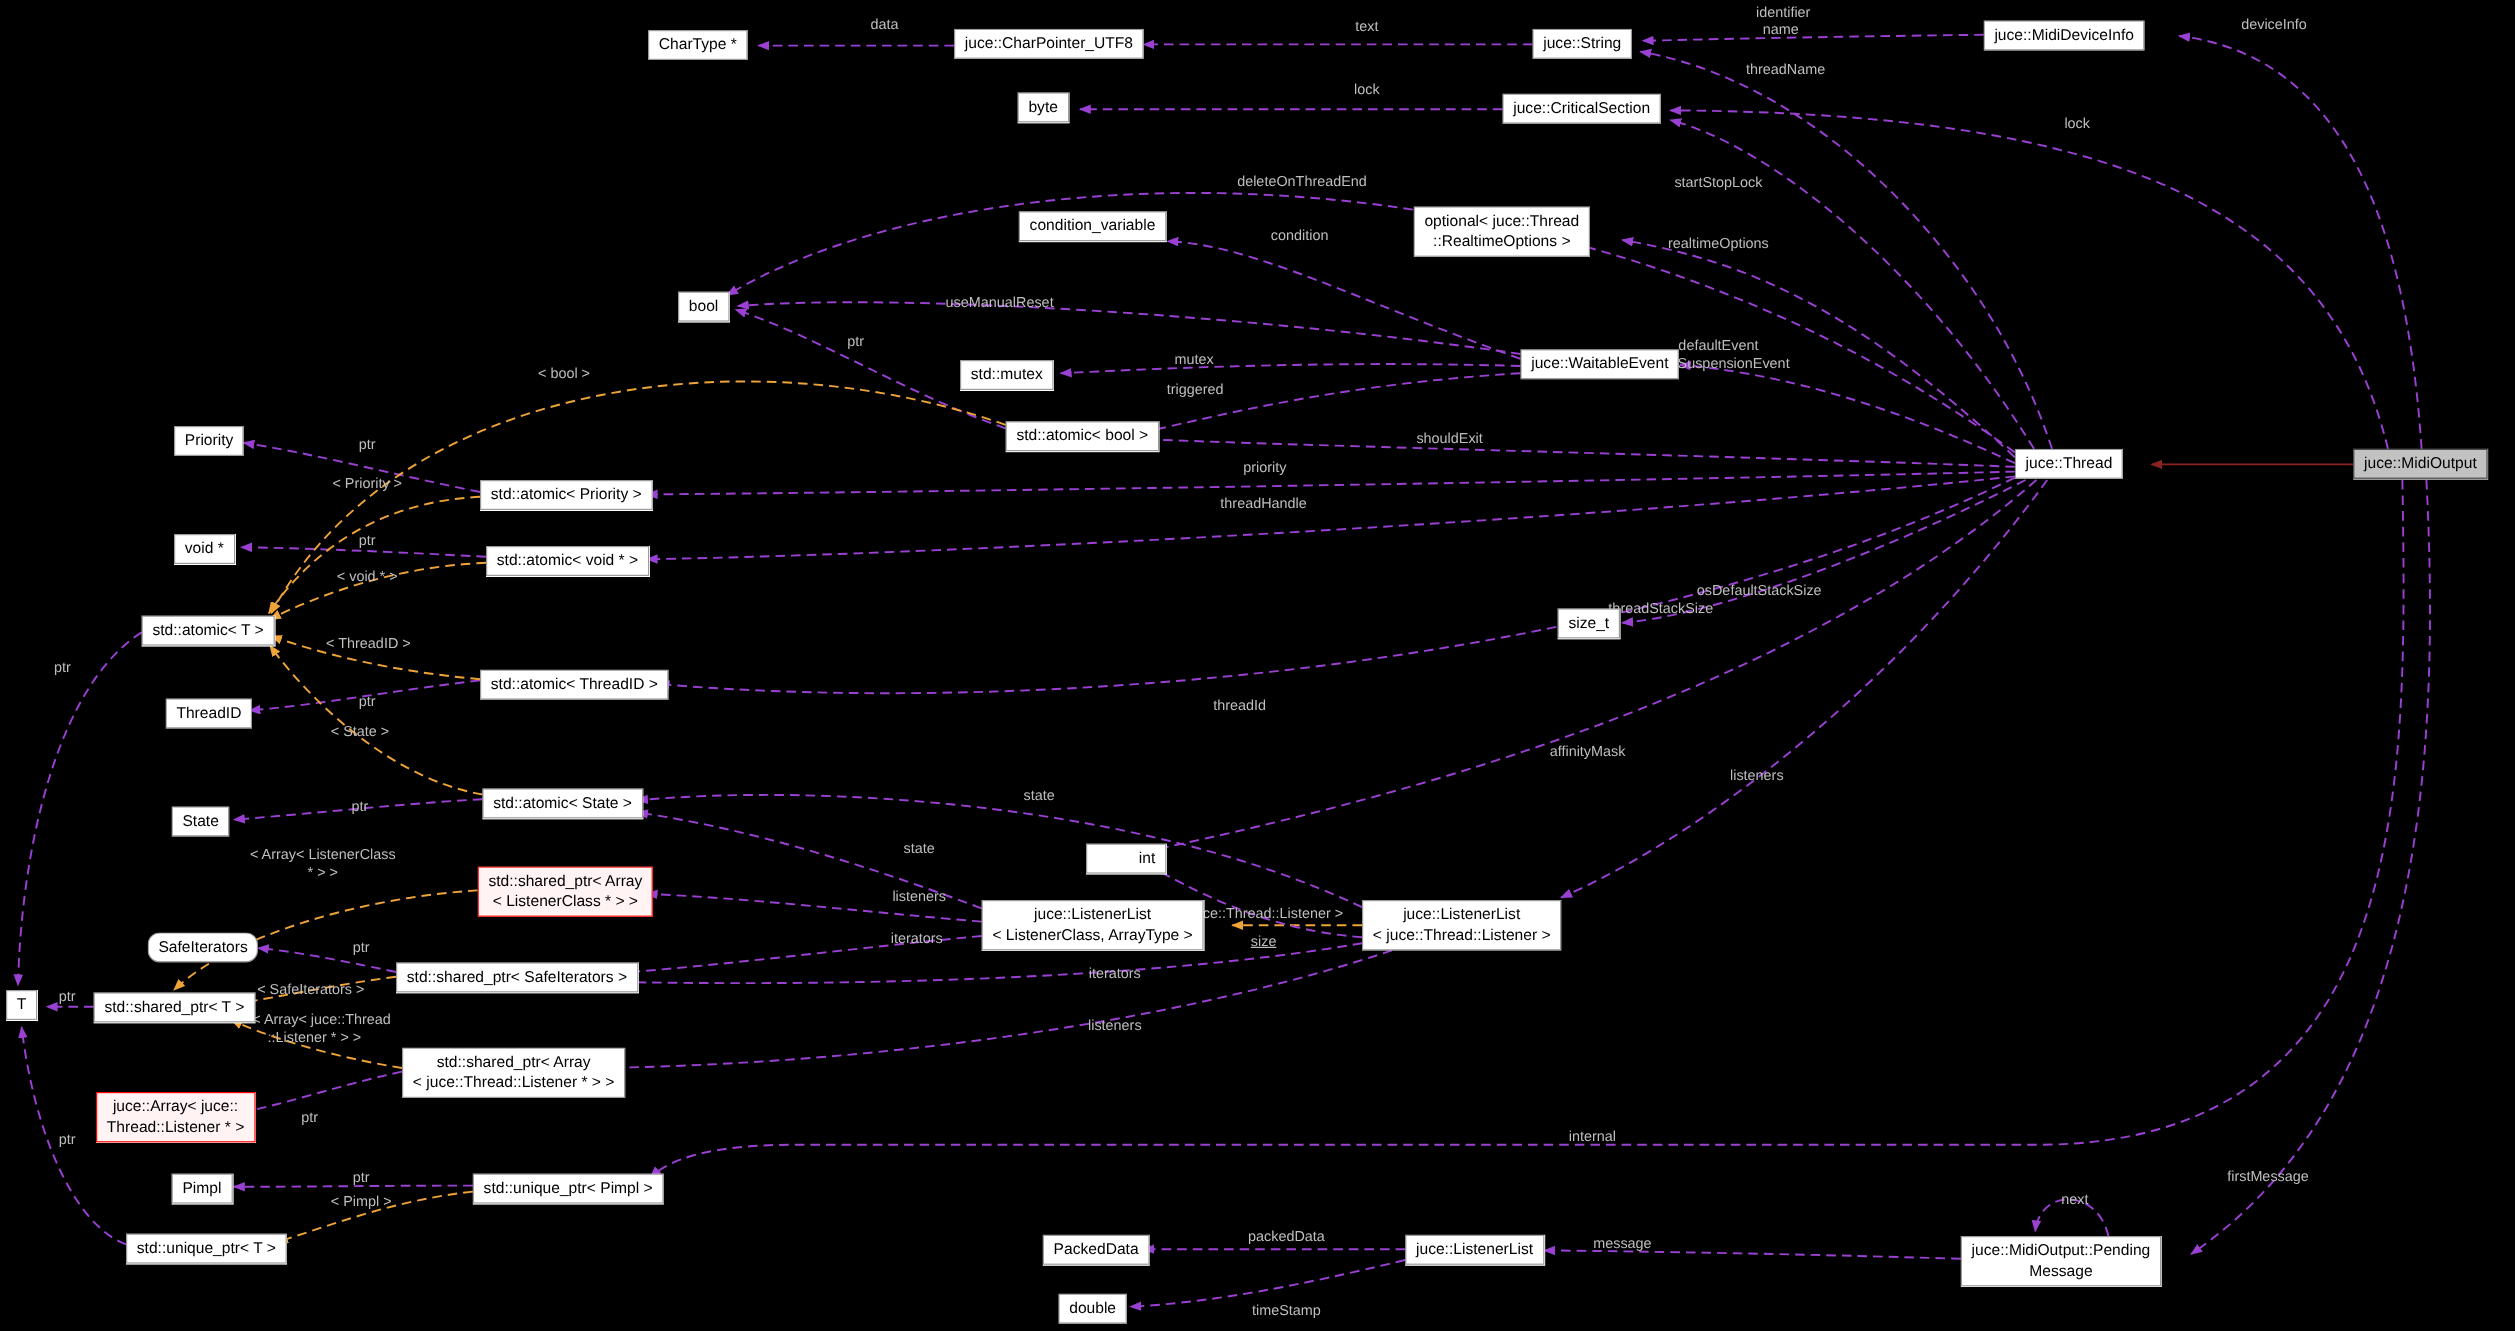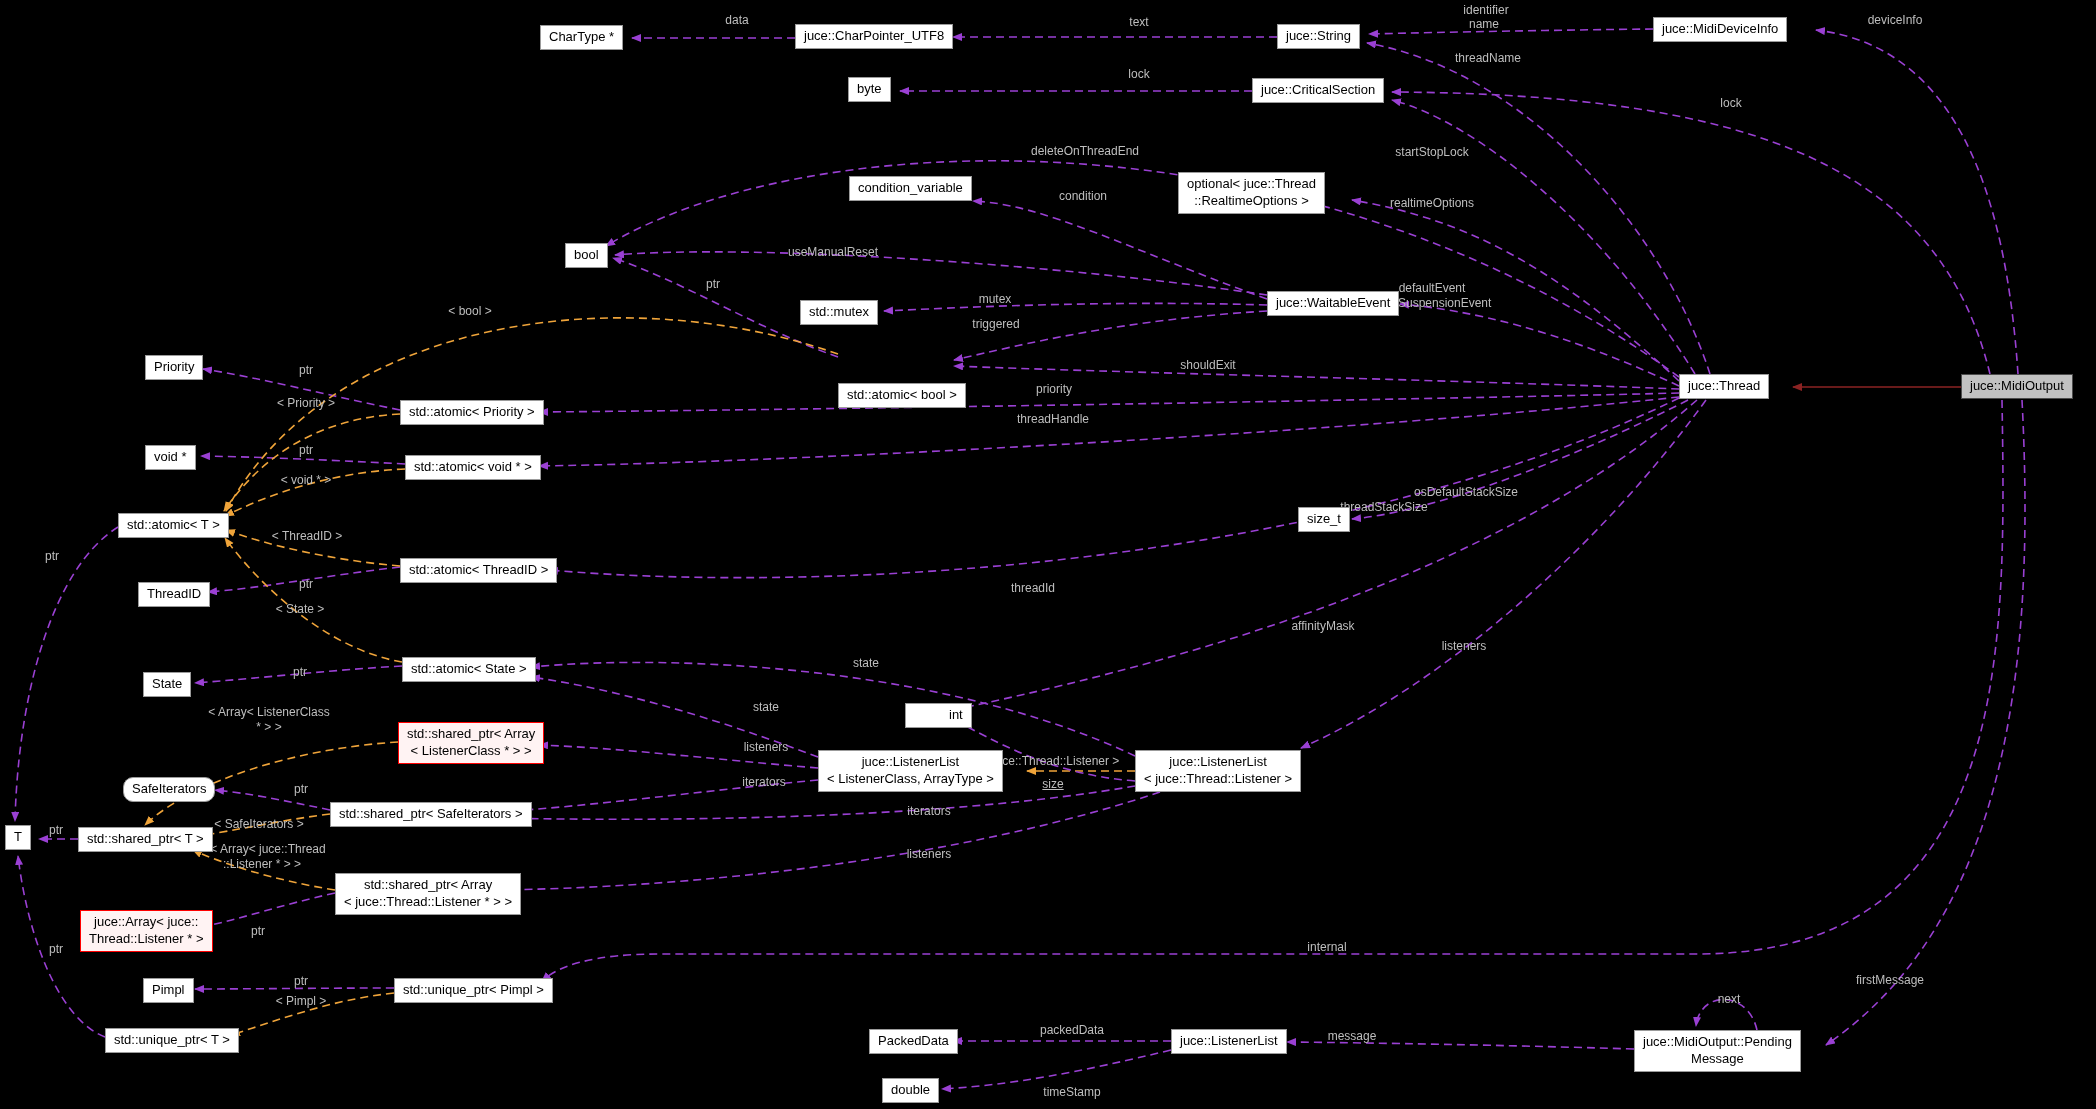--- a/index.html
+++ b/index.html
@@ -116,21 +116,21 @@
     </div>
     <div class="node" style="left: 565px; top: 243px;">
       <div>bool</div>
     </div>
     <div class="node" style="left: 800px; top: 300px;">
       <div>std::mutex</div>
     </div>
     <div class="node" style="left: 1267px; top: 291px;">
       <div>juce::WaitableEvent</div>
     </div>
-    <div class="node" style="left: 838px; top: 351px; margin-top: 32px;">
+    <div class="node" style="left: 838px; top: 351px;">
       <div>std::atomic&lt; bool &gt;</div>
     </div>
     <div class="node" style="left: 145px; top: 355px;">
       <div>Priority</div>
     </div>
     <div class="node" style="left: 400px; top: 400px;">
       <div>std::atomic&lt; Priority &gt;</div>
     </div>
     <div class="node" style="left: 145px; top: 445px;">
       <div>void *</div>

